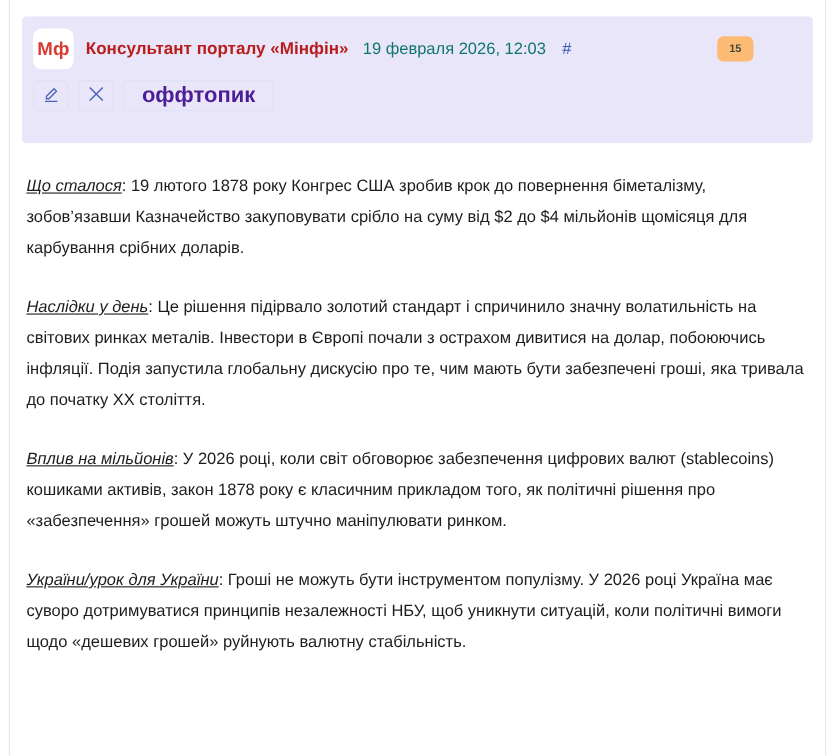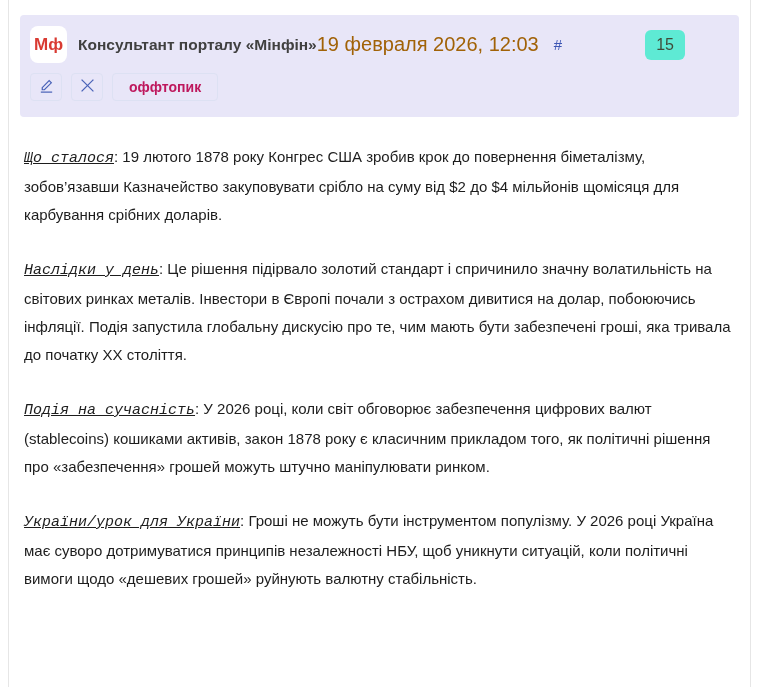--- a/index.html
+++ b/index.html
@@ -12,65 +12,65 @@
     margin-left: 8px;
     border-left: 1px solid #e6e6e6;
     border-right: 1px solid #e6e6e6;
     padding: 15px 11px 30px 11px;
   }
 
   
   .comment-header {
     background: #e8e6f8;
     border-radius: 4px;
-    padding: 11px 14px 16px 10px;
+    padding: 11px 14px 29px 10px;
   }
   .header-row1 { display: flex; align-items: center; }
   .logo-tile {
     width: 37px; height: 37px;
     background: #fff;
     border-radius: 8px;
     display: flex; align-items: center; justify-content: center;
     color: #d93a32; font-weight: bold; font-size: 17px;
     cursor: pointer; flex: 0 0 auto;
   }
   .author-link {
-    color: #404040; font-weight: bold; font-size: 15.5px;
+    color: #b91c1c; font-weight: bold; font-size: 15.5px;
     margin-left: 11px; text-decoration: none; cursor: pointer;
   }
-  .timestamp { color: #a16207; font-size: 20px; }
+  .timestamp { color: #0f766e; font-size: 15px; margin-left: 13px; }
   .permalink {
     color: #3d56b4; font-size: 15px; margin-left: 15px;
     text-decoration: none; cursor: pointer;
   }
   .rating-badge {
     margin-left: auto; margin-right: 40px;
-    background: #5eead4; color: #3f4b39;
-    font-weight: normal; font-size: 16px;
+    background: #fdba74; color: #3f4b39;
+    font-weight: bold; font-size: 10px;
     padding: 6px 11px; border-radius: 6px; cursor: pointer;
   }
   .header-row2 { display: flex; align-items: center; gap: 9px; margin-top: 10px; }
   .hbtn {
     border: 1px solid #dde1f3; background: transparent;
     border-radius: 4px; height: 28px;
     display: flex; align-items: center; justify-content: center;
     cursor: pointer; padding: 0;
   }
   .icon-btn { width: 32px; }
   .offtopic-btn {
-    padding: 0 16px; color: #be185d; font-weight: bold; font-size: 14px;
+    padding: 0 16px; color: #4c1d95; font-weight: bold; font-size: 20px;
     font-family: "Liberation Sans", sans-serif;
   }
 
   
   .post-body { padding: 0 4px; font-size: 15px; line-height: 28px; }
   .post-body p { margin: 26px 0; }
   .post-heading { font-weight: bold; margin-top: 16px !important; }
   .item-title { font-weight: bold; font-style: italic; }
-  .lead { font-style: italic; text-decoration: underline; font-family: Liberation Mono, monospace; }
+  .lead { font-style: italic; text-decoration: underline; }
 </style>
 </head>
 <body>
 
 <div class="page">
 
   <div class="comment-header">
     <div class="header-row1">
       <div class="logo-tile">
         <span>Мф</span>
@@ -102,18 +102,18 @@
   </div>
 
   <div class="post-body">
 
 
 
     <p><span class="lead">Що сталося</span><span>: 19 лютого 1878 року Конгрес США зробив крок до повернення біметалізму, зобов’язавши Казначейство закуповувати срібло на суму від $2 до $4 мільйонів щомісяця для карбування срібних доларів.</span></p>
 
     <p><span class="lead">Наслідки у день</span><span>: Це рішення підірвало золотий стандарт і спричинило значну волатильність на світових ринках металів. Інвестори в Європі почали з острахом дивитися на долар, побоюючись інфляції. Подія запустила глобальну дискусію про те, чим мають бути забезпечені гроші, яка тривала до початку ХХ століття.</span></p>
 
-    <p><span class="lead">Подія на сучасність</span><span>: У 2026 році, коли світ обговорює забезпечення цифрових валют (stablecoins) кошиками активів, закон 1878 року є класичним прикладом того, як політичні рішення про «забезпечення» грошей можуть штучно маніпулювати ринком.</span></p>
+    <p><span class="lead">Вплив на мільйонів</span><span>: У 2026 році, коли світ обговорює забезпечення цифрових валют (stablecoins) кошиками активів, закон 1878 року є класичним прикладом того, як політичні рішення про «забезпечення» грошей можуть штучно маніпулювати ринком.</span></p>
 
     <p><span class="lead">України/урок для України</span><span>: Гроші не можуть бути інструментом популізму. У 2026 році Україна має суворо дотримуватися принципів незалежності НБУ, щоб уникнути ситуацій, коли політичні вимоги щодо «дешевих грошей» руйнують валютну стабільність.</span></p>
 
   </div>
 </div>
 
 </body></html>

